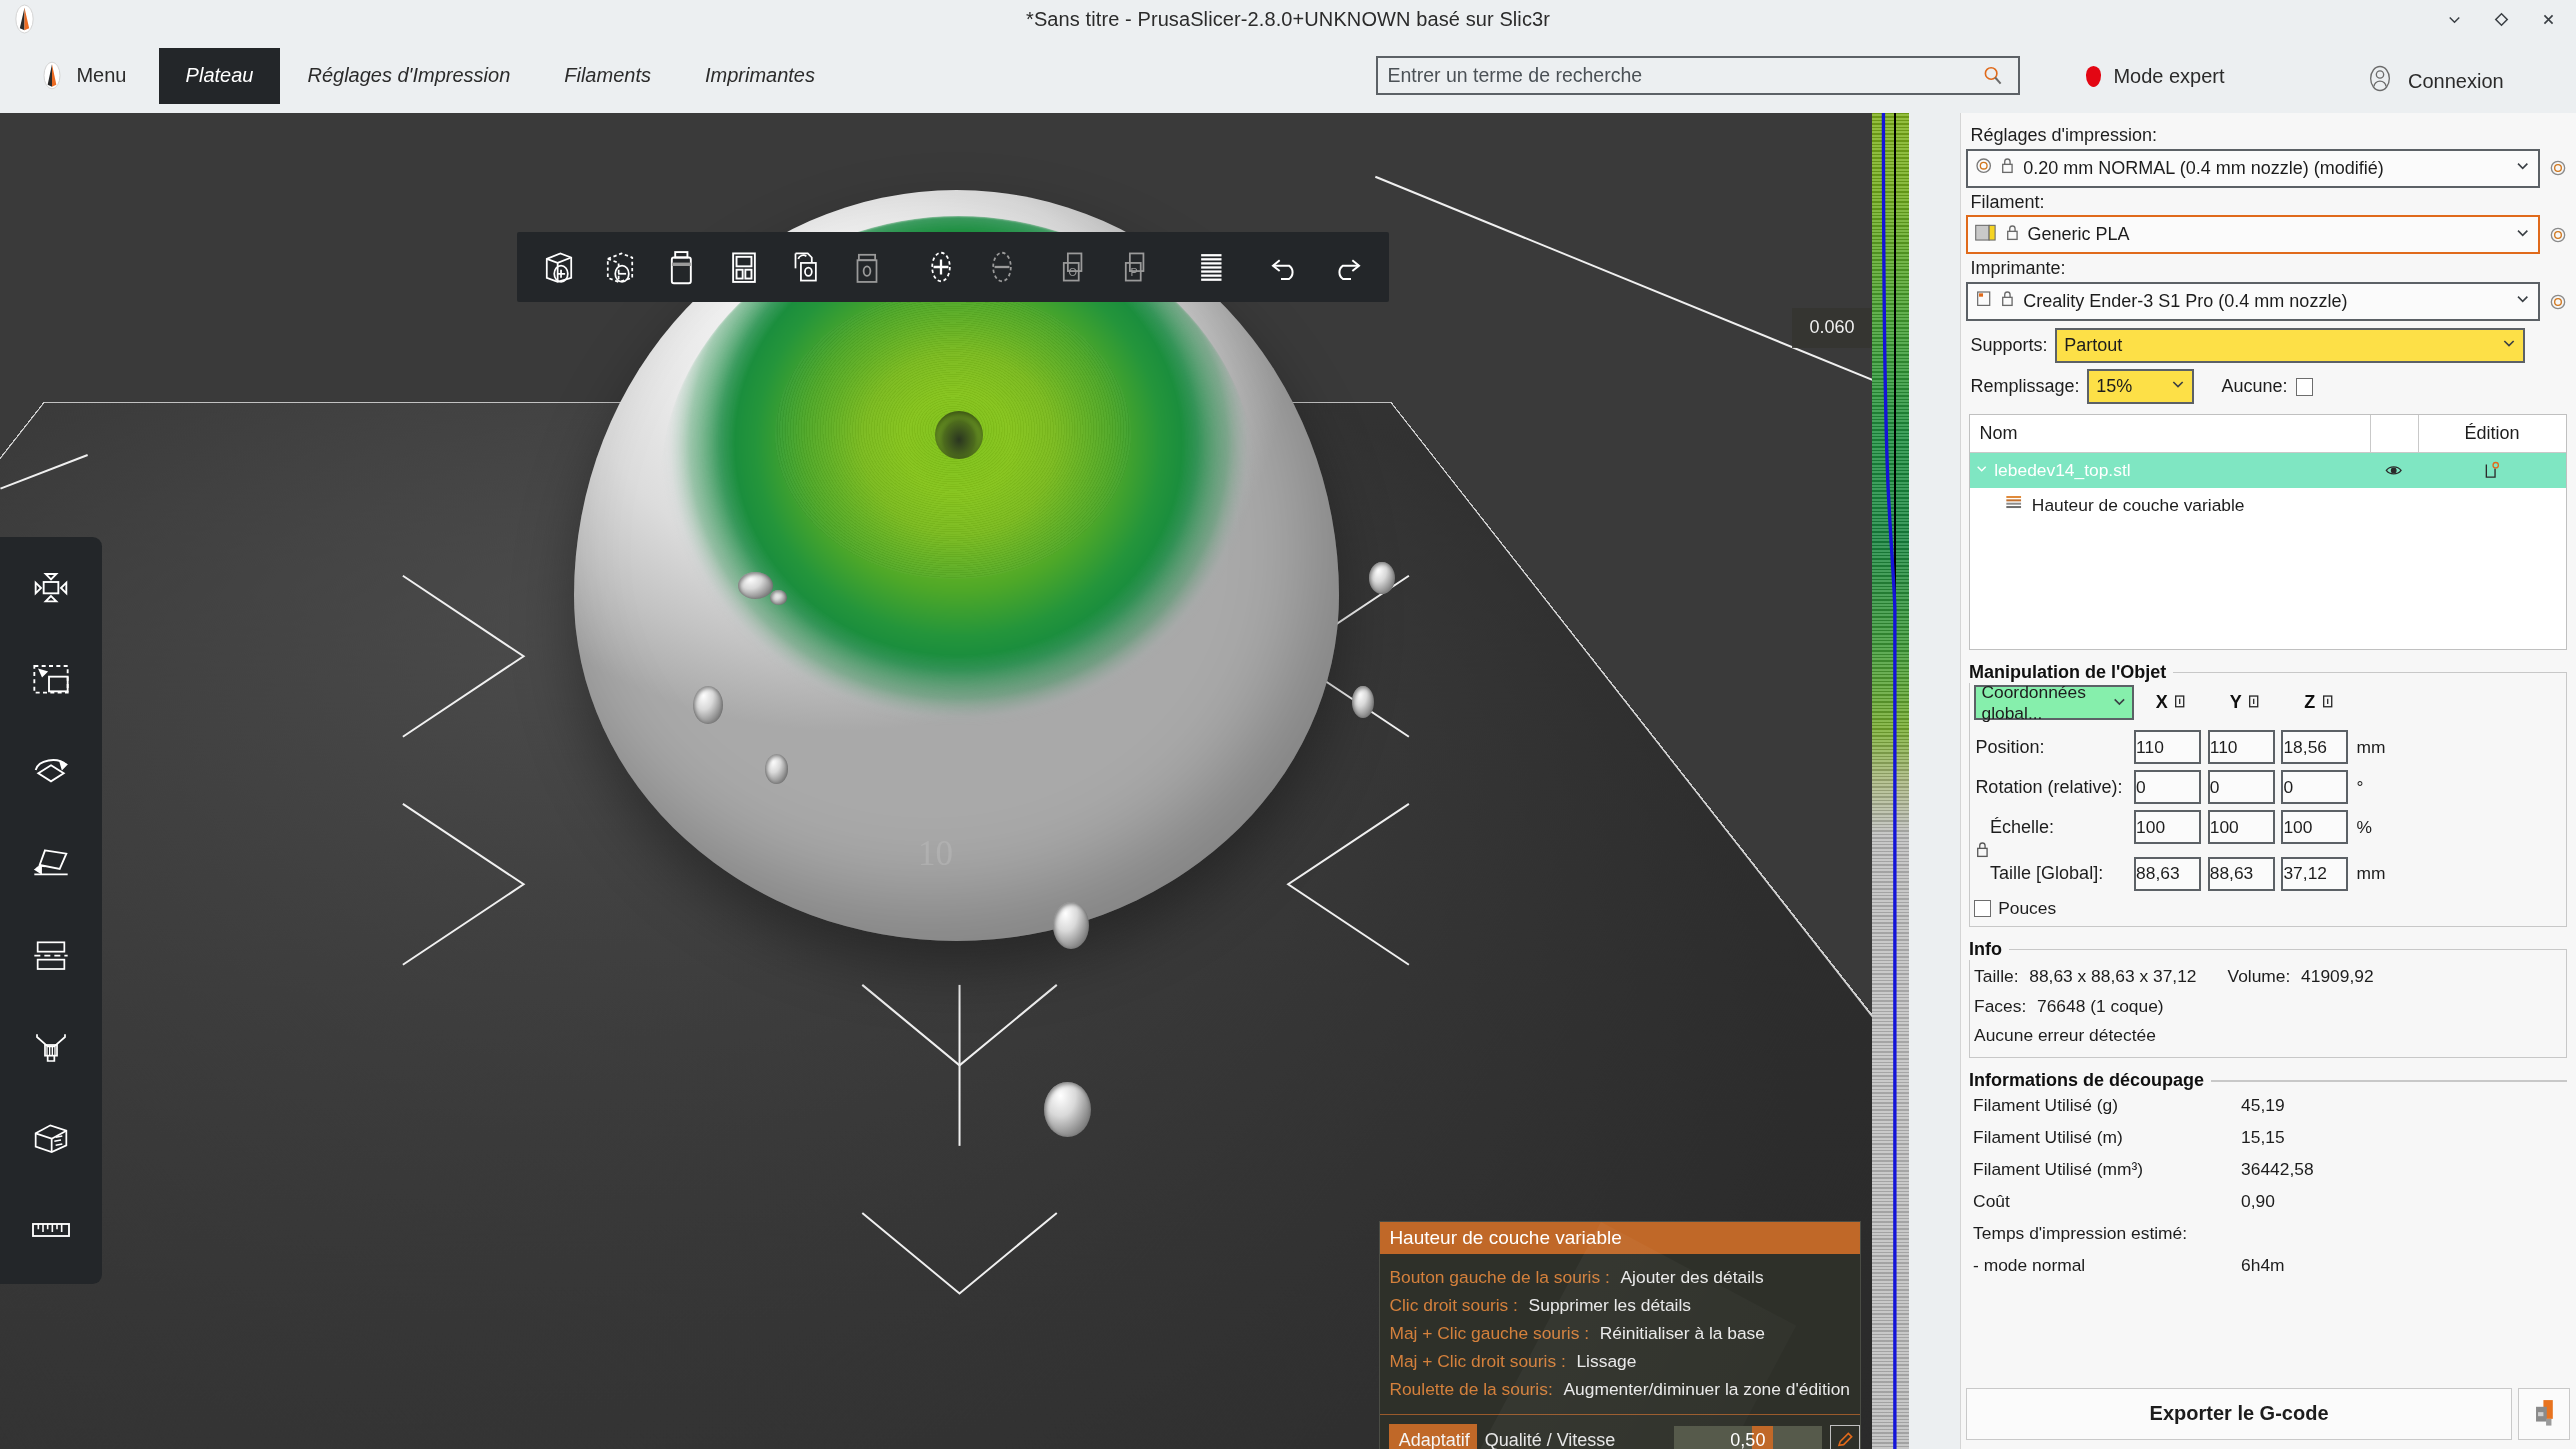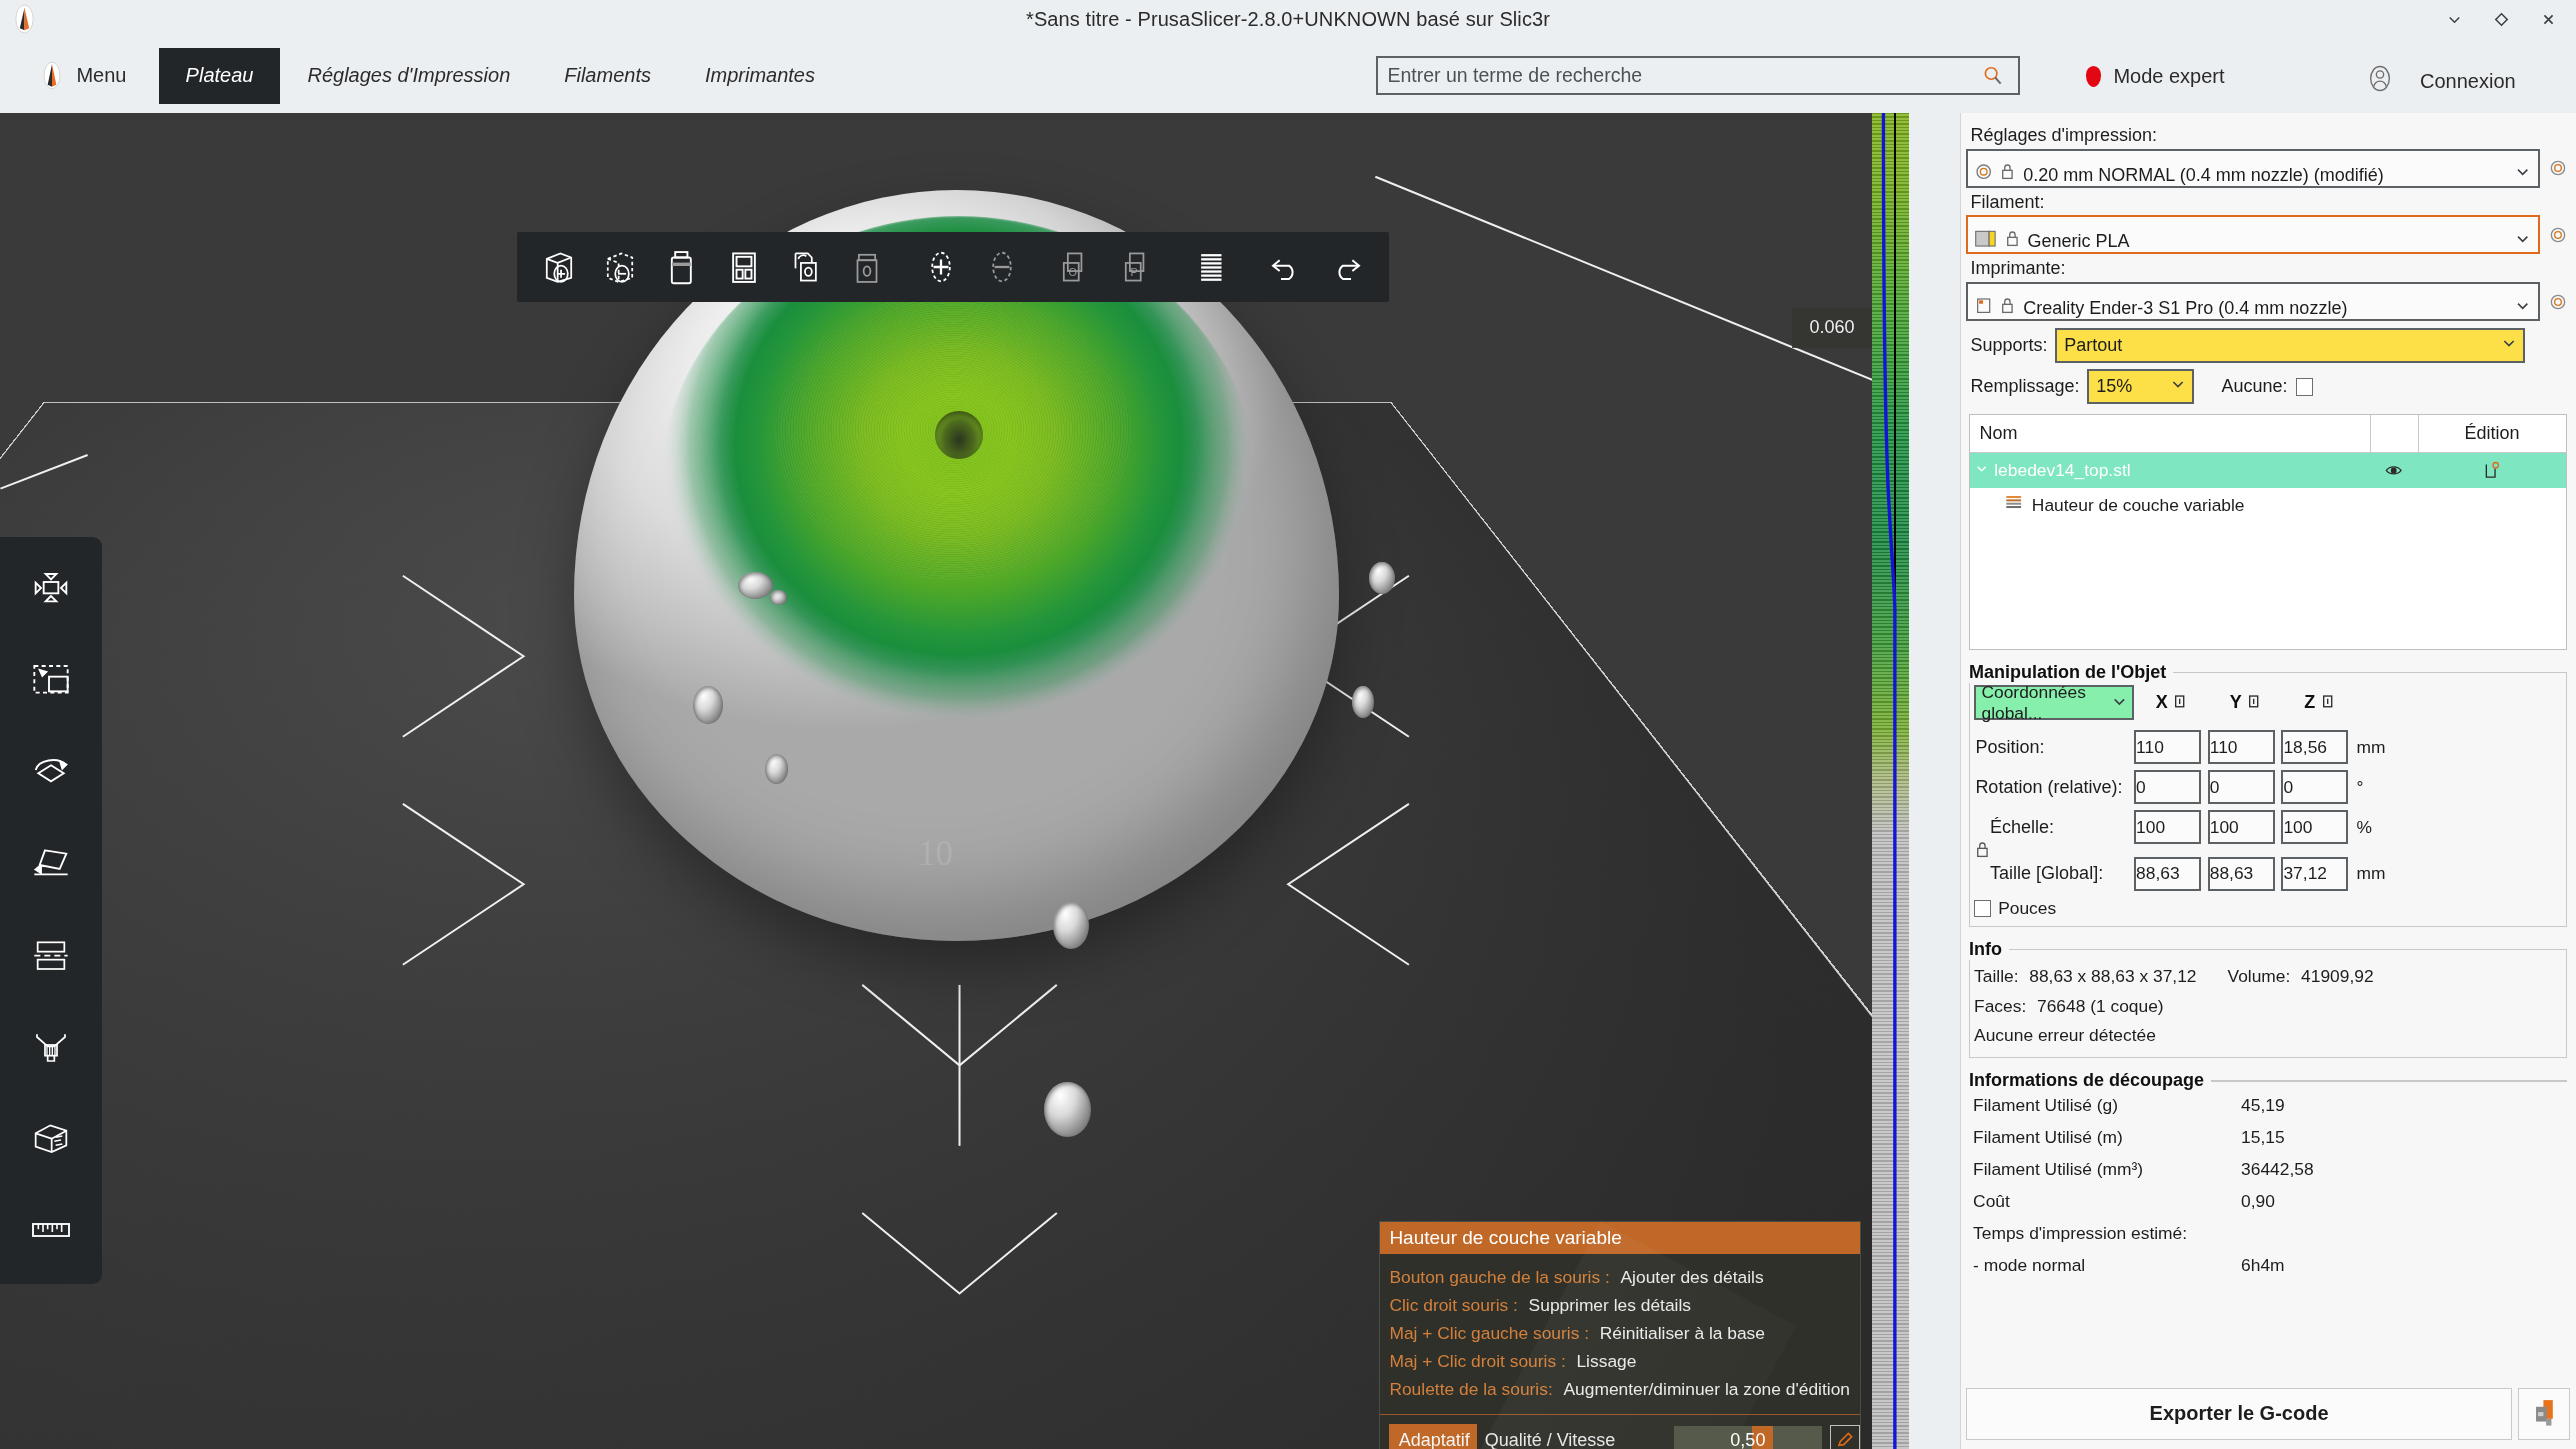--- a/index.html
+++ b/index.html
@@ -65,21 +65,21 @@
     position: absolute; left: 2086px; top: 27px;
     display: flex; align-items: center; gap: 12px;
     font-size: 20px; color: #2b2b2b;
   }
   .mode-dot {
     width: 15.4px; height: 21px; background: #e30613;
     border-radius: 50% 50% 50% 50% / 42% 42% 58% 58%;
   }
   .connexion {
     position: absolute; left: 2368px; top: 27px;
-    display: flex; align-items: center; gap: 28px;
+    display: flex; align-items: center; gap: 16px;
     font-size: 20px; color: #2b2b2b;
   }
 
   
   .viewport {
     position: absolute; left: 0; top: 113px;
     width: 1909px; height: 1336px;
     background: #3a3a3a;
     overflow: hidden;
   }
@@ -236,21 +236,21 @@
   .sidebar {
     position: absolute; left: 1960px; top: 113px;
     width: 616px; height: 1336px;
     background: #f7f7f7; border-left: 1.3px solid #d5d5d5;
     padding: 8px 6.7px 0 5.4px;
   }
   .sb-label { font-size: 18px; color: #1d1d1d; margin: 4px 0 2.7px 4px; }
   .sb-combo-row { display: flex; align-items: center; gap: 6.7px; margin-bottom: 2.7px; }
   .sb-combo {
     flex: 1; height: 39px; background: #fbfbfb;
-    border: 2px solid #5c6166; display: flex; align-items: flex-end;
+    border: 2px solid #5c6166; display: flex; align-items: center;
     padding: 0 6.7px; gap: 8px; font-size: 18px; color: #1d1d1d;
   }
   .sb-combo.focus { border-color: #e06a1b; }
   .sb-combo .txt { flex: 1; white-space: nowrap; overflow: hidden; }
   .sb-gear-out { width: 23px; height: 23px; display:flex; align-items:center; justify-content:center; }
   .sb-inline { display:flex; align-items:center; gap: 8px; margin: 6.7px 0 4px 4px; }
   .sb-inline-lbl { font-size: 18px; color:#1d1d1d; }
   .sb-select {
     height: 35px; background: #fde047; border: 2px solid #5c6166;
     display: flex; align-items: center; padding: 0 6.7px; gap: 6.7px;

